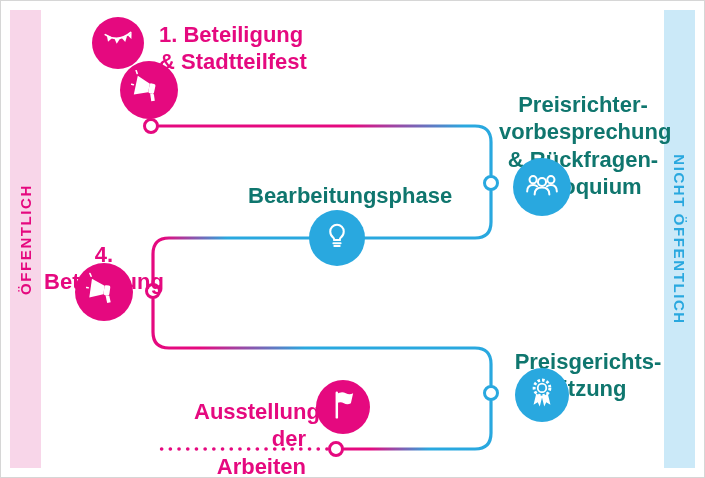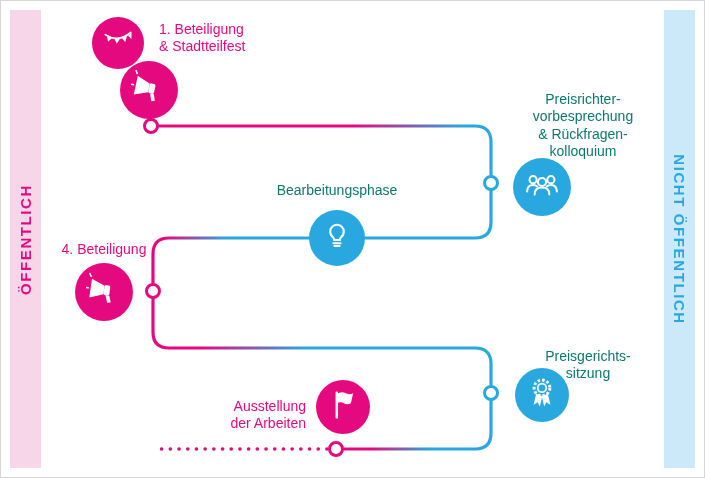--- a/index.html
+++ b/index.html
@@ -24,21 +24,21 @@
   
   .icon-circle {
     position:absolute; border-radius:50%;
     display:flex; align-items:center; justify-content:center;
   }
   .icon-circle.pink { background:#e5097f; }
   .icon-circle.blue { background:#29a8df; }
 
   
   .label {
-    position:absolute; font-weight:normal; font-size:14px; line-height:1.24;
+    position:absolute; font-weight:bold; font-size:22px; line-height:1.24;
     white-space:pre-line;
   }
   .label.pink { color:#e5097f; }
   .label.blue { color:#0f766e; }
   .ta-c { text-align:center; }
   .ta-r { text-align:right; }
 
   svg.connectors { position:absolute; left:0; top:0; }
 </style>
 </head>

